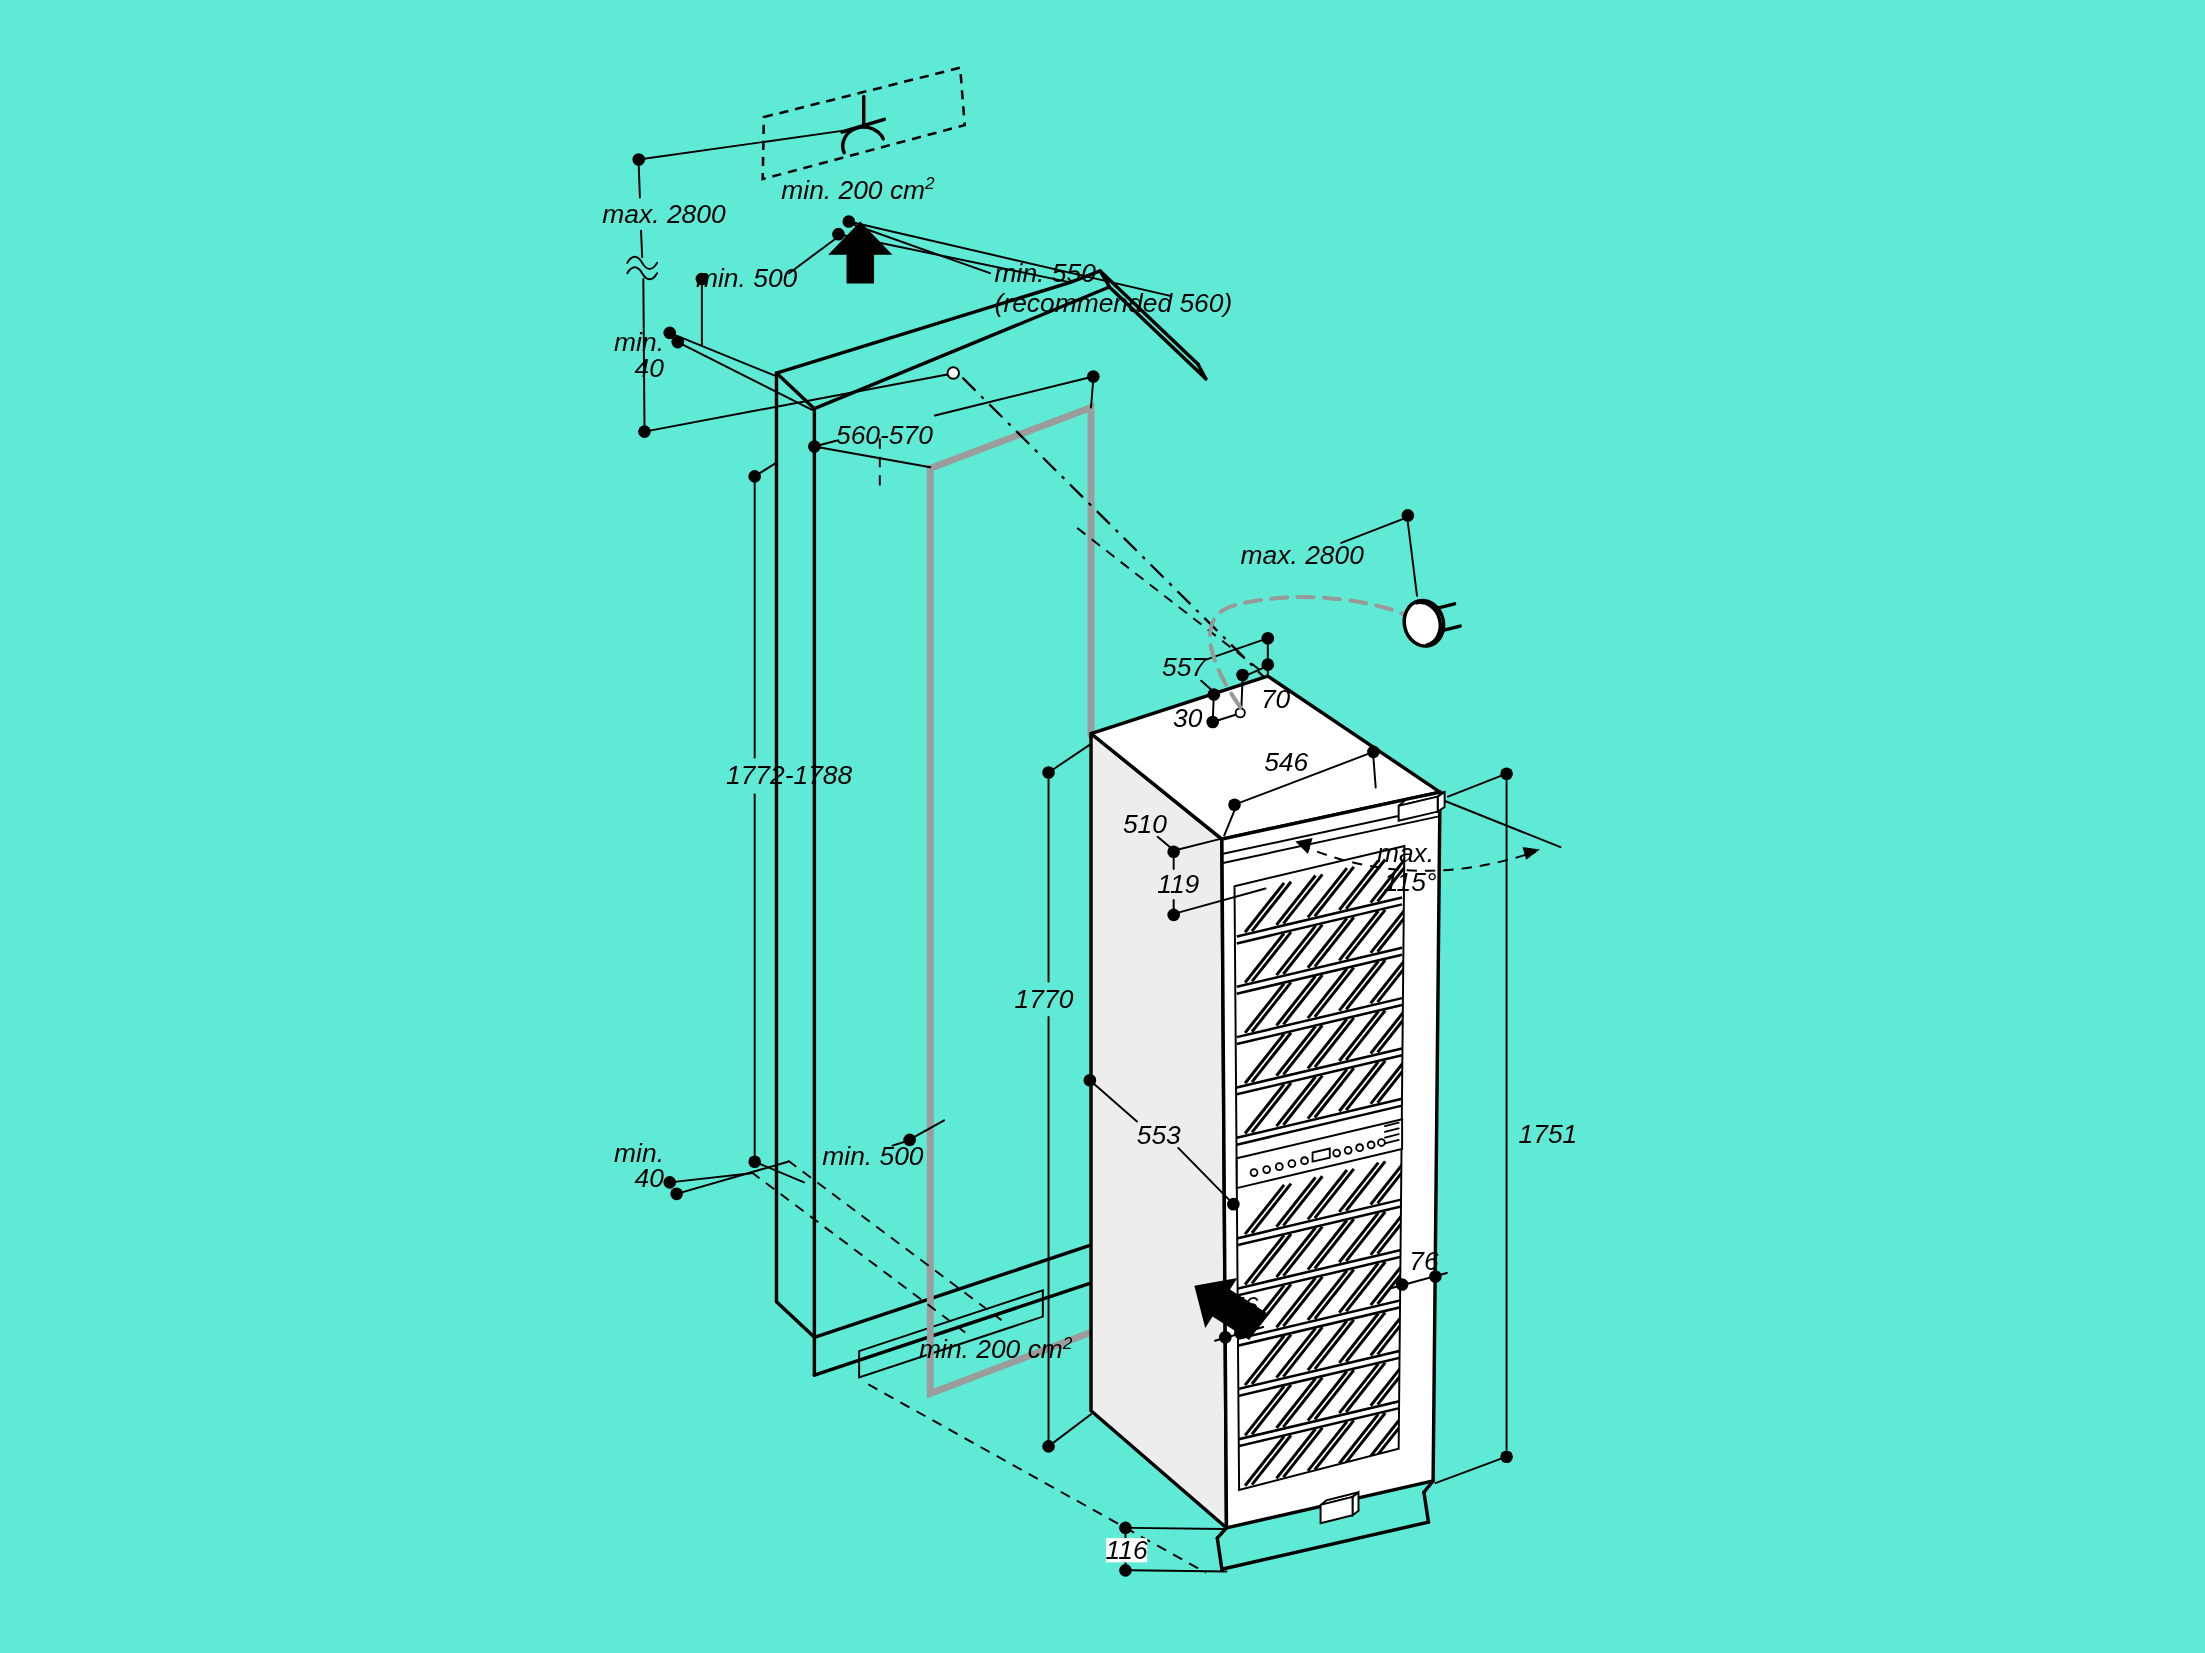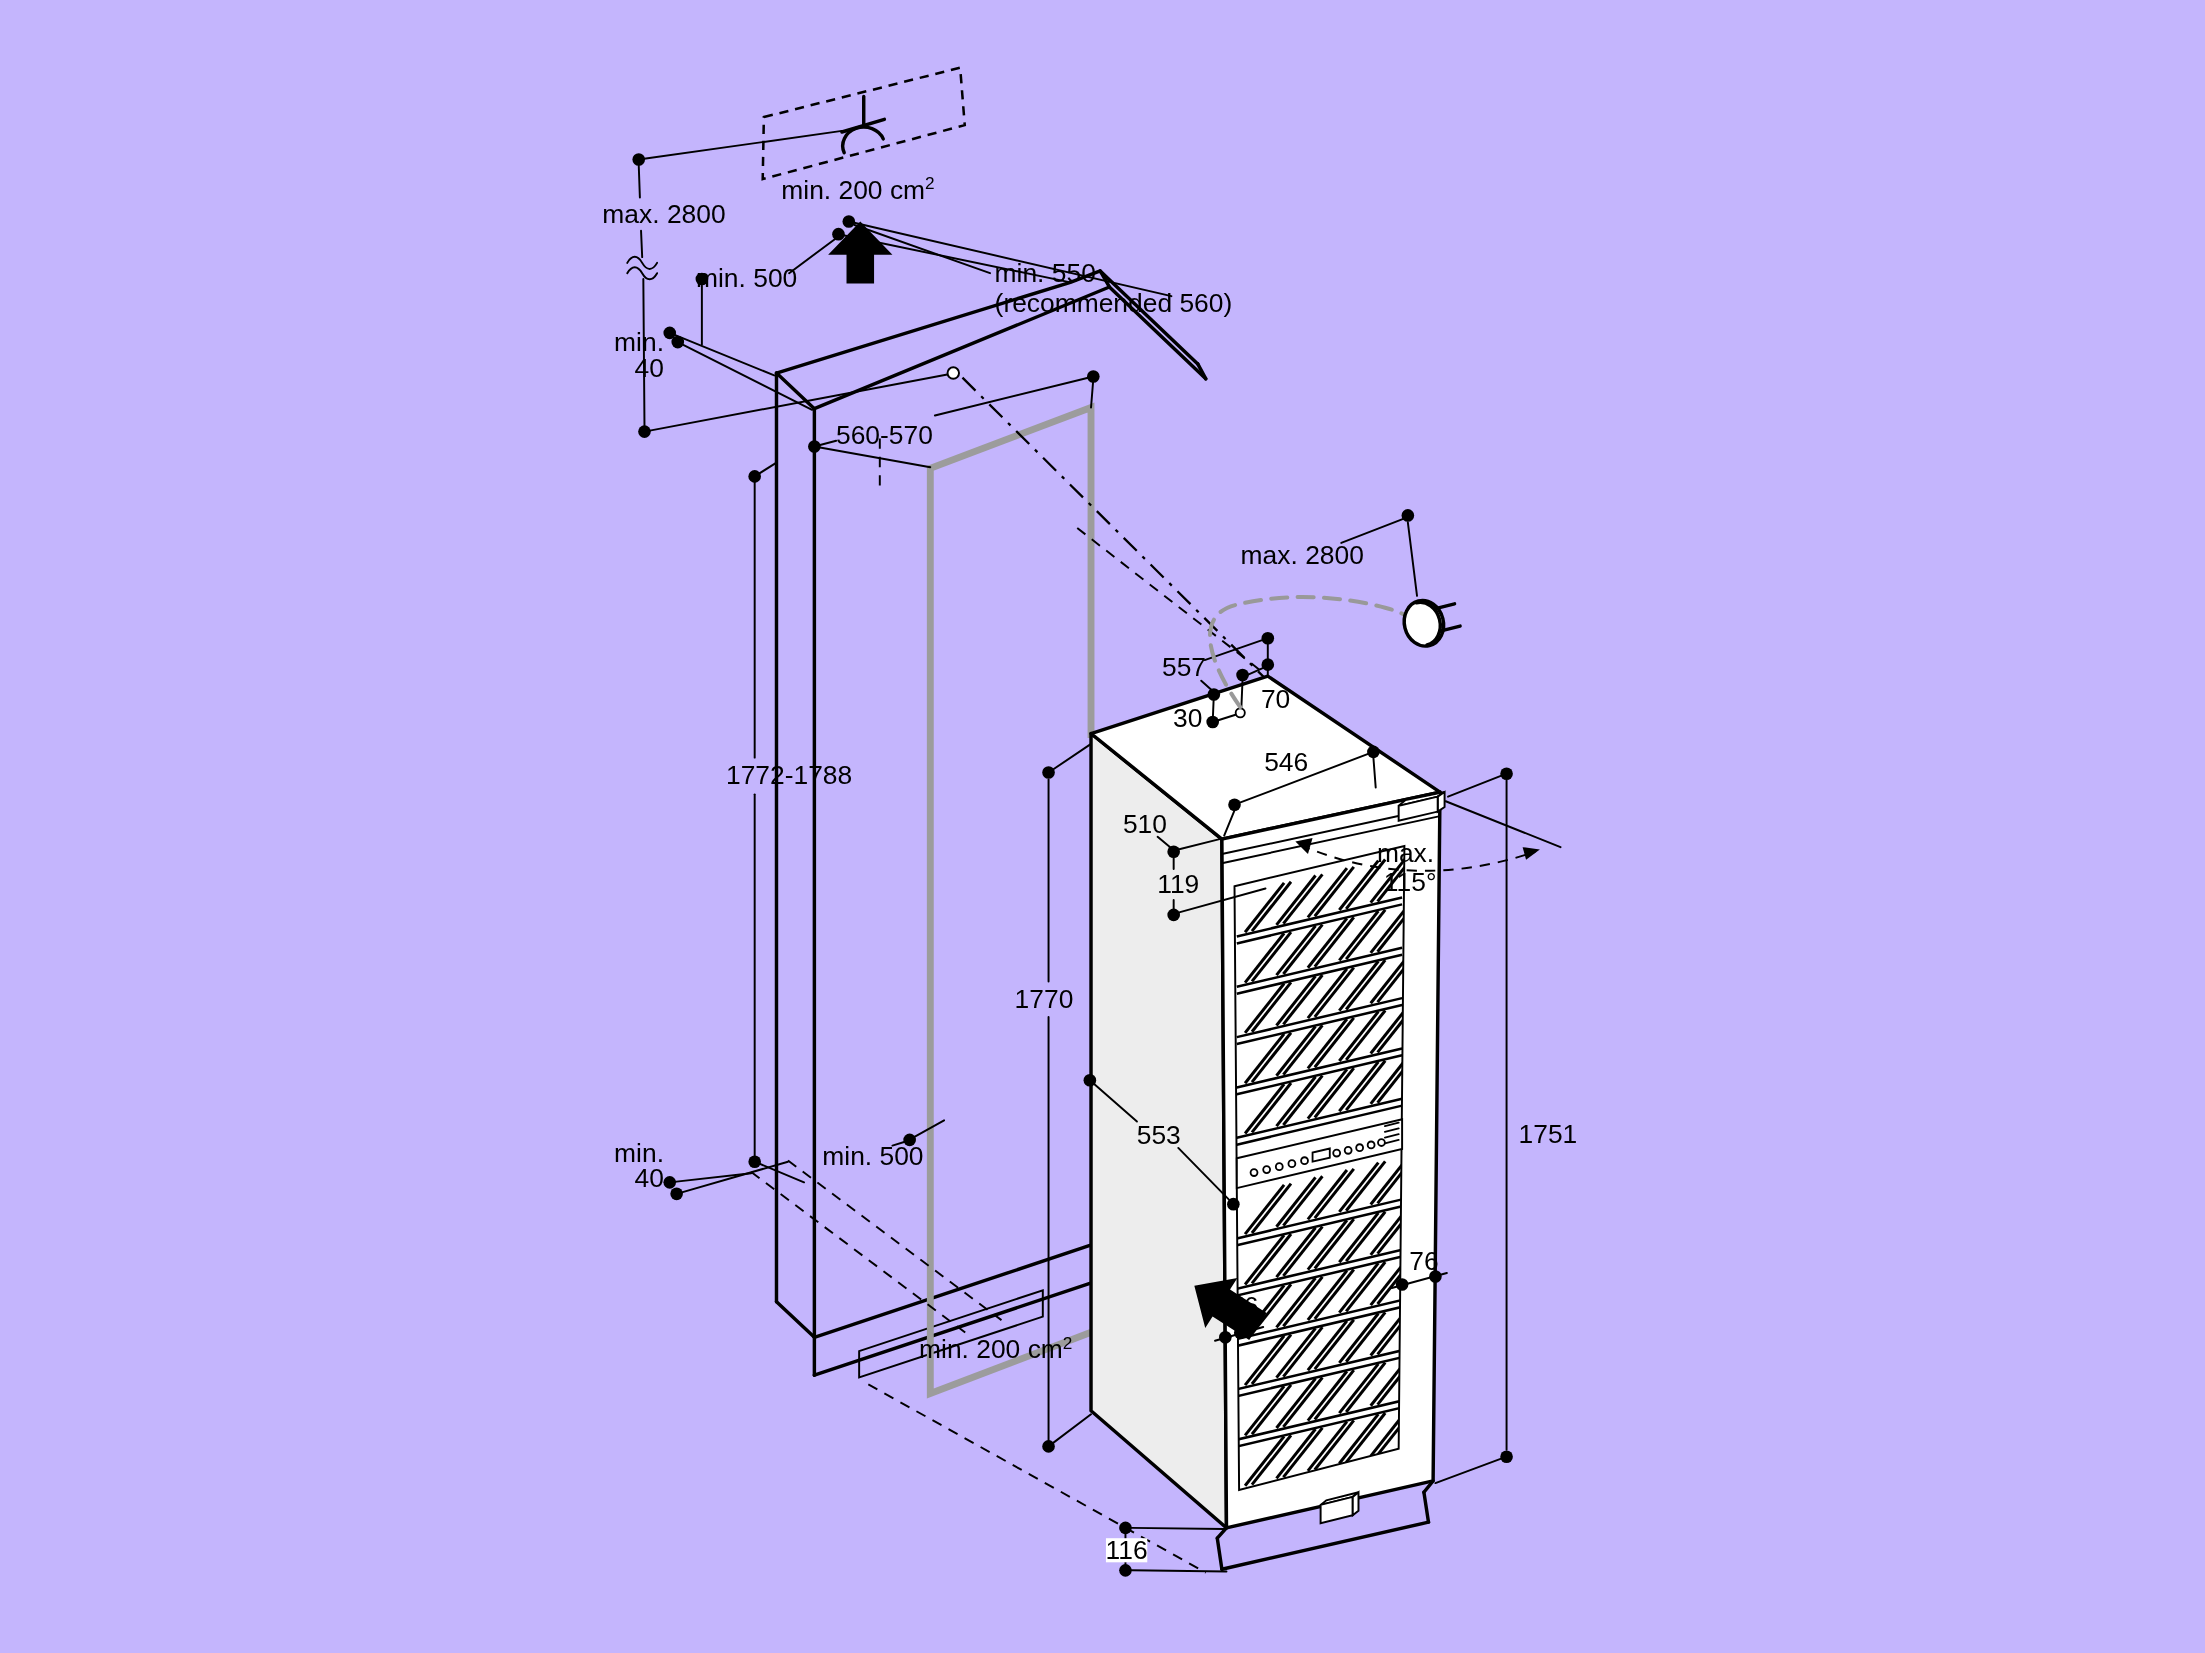--- a/index.html
+++ b/index.html
@@ -1,16 +1,16 @@
 <!DOCTYPE html>
 <html style="font-size:9.2px"><head>
 <meta charset="utf-8">
 <style>
   html,body{margin:0;padding:0;background:#fff;}
-  .canvas{width:100vw;height:100vh;display:flex;align-items:center;justify-content:center;background:#c4b5fd;}
+  .canvas{width:100vw;height:100vh;display:flex;align-items:center;justify-content:center;background:#5eead4;font-style:italic;}
   svg{display:block;width:100%;height:100%;}
   text{font-family:"Liberation Sans","DejaVu Sans",sans-serif;fill:#000;font-size:23px;}
   .sup{font-size:15px;}
   .ln{stroke:#000;stroke-width:3;fill:none;stroke-linejoin:round;stroke-linecap:round;}
   .thin{stroke:#000;stroke-width:1.7;fill:none;stroke-linecap:round;}
   .dash{stroke:#000;stroke-width:1.7;fill:none;stroke-dasharray:9 7;}
   .dashbold{stroke:#000;stroke-width:2.2;fill:none;stroke-dasharray:8 6;}
   .dashdot{stroke:#000;stroke-width:2;fill:none;stroke-dasharray:16 7 3 7;}
   .grayframe{stroke:#9c9c9c;stroke-width:6;fill:none;stroke-linecap:square;}
   .cable{stroke:#999;stroke-width:3.5;fill:none;stroke-dasharray:14 9;stroke-linecap:round;}

